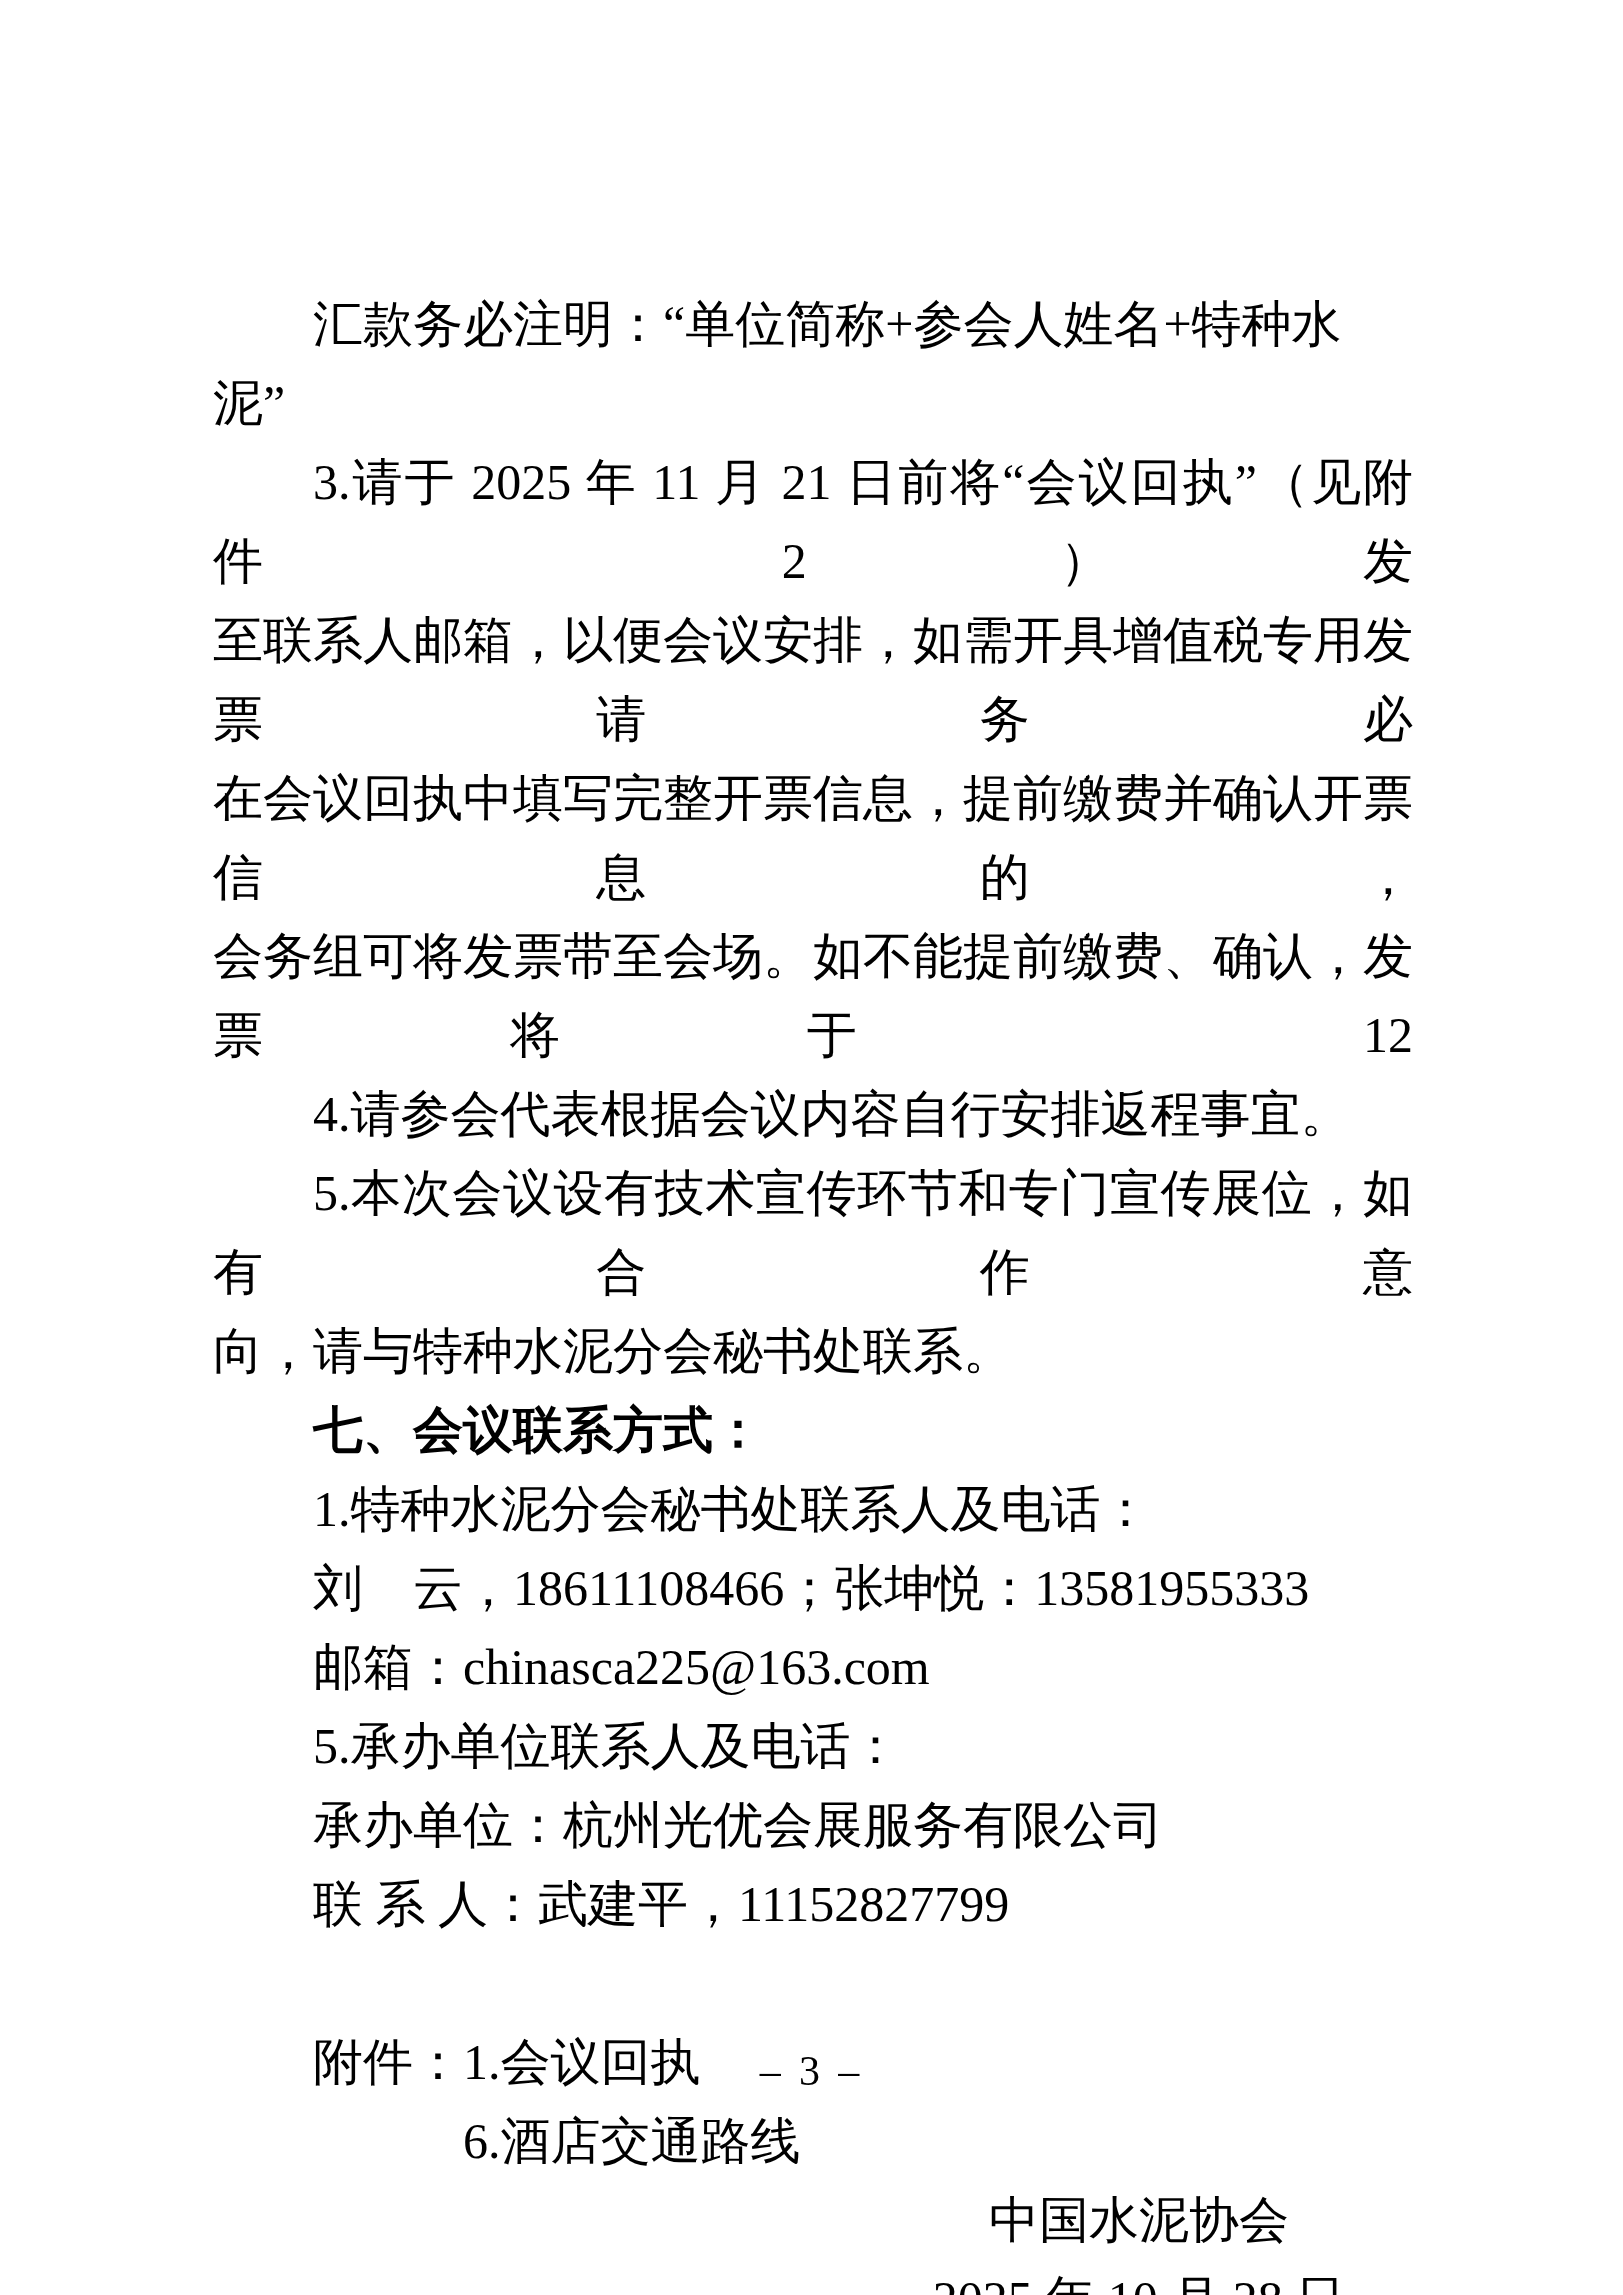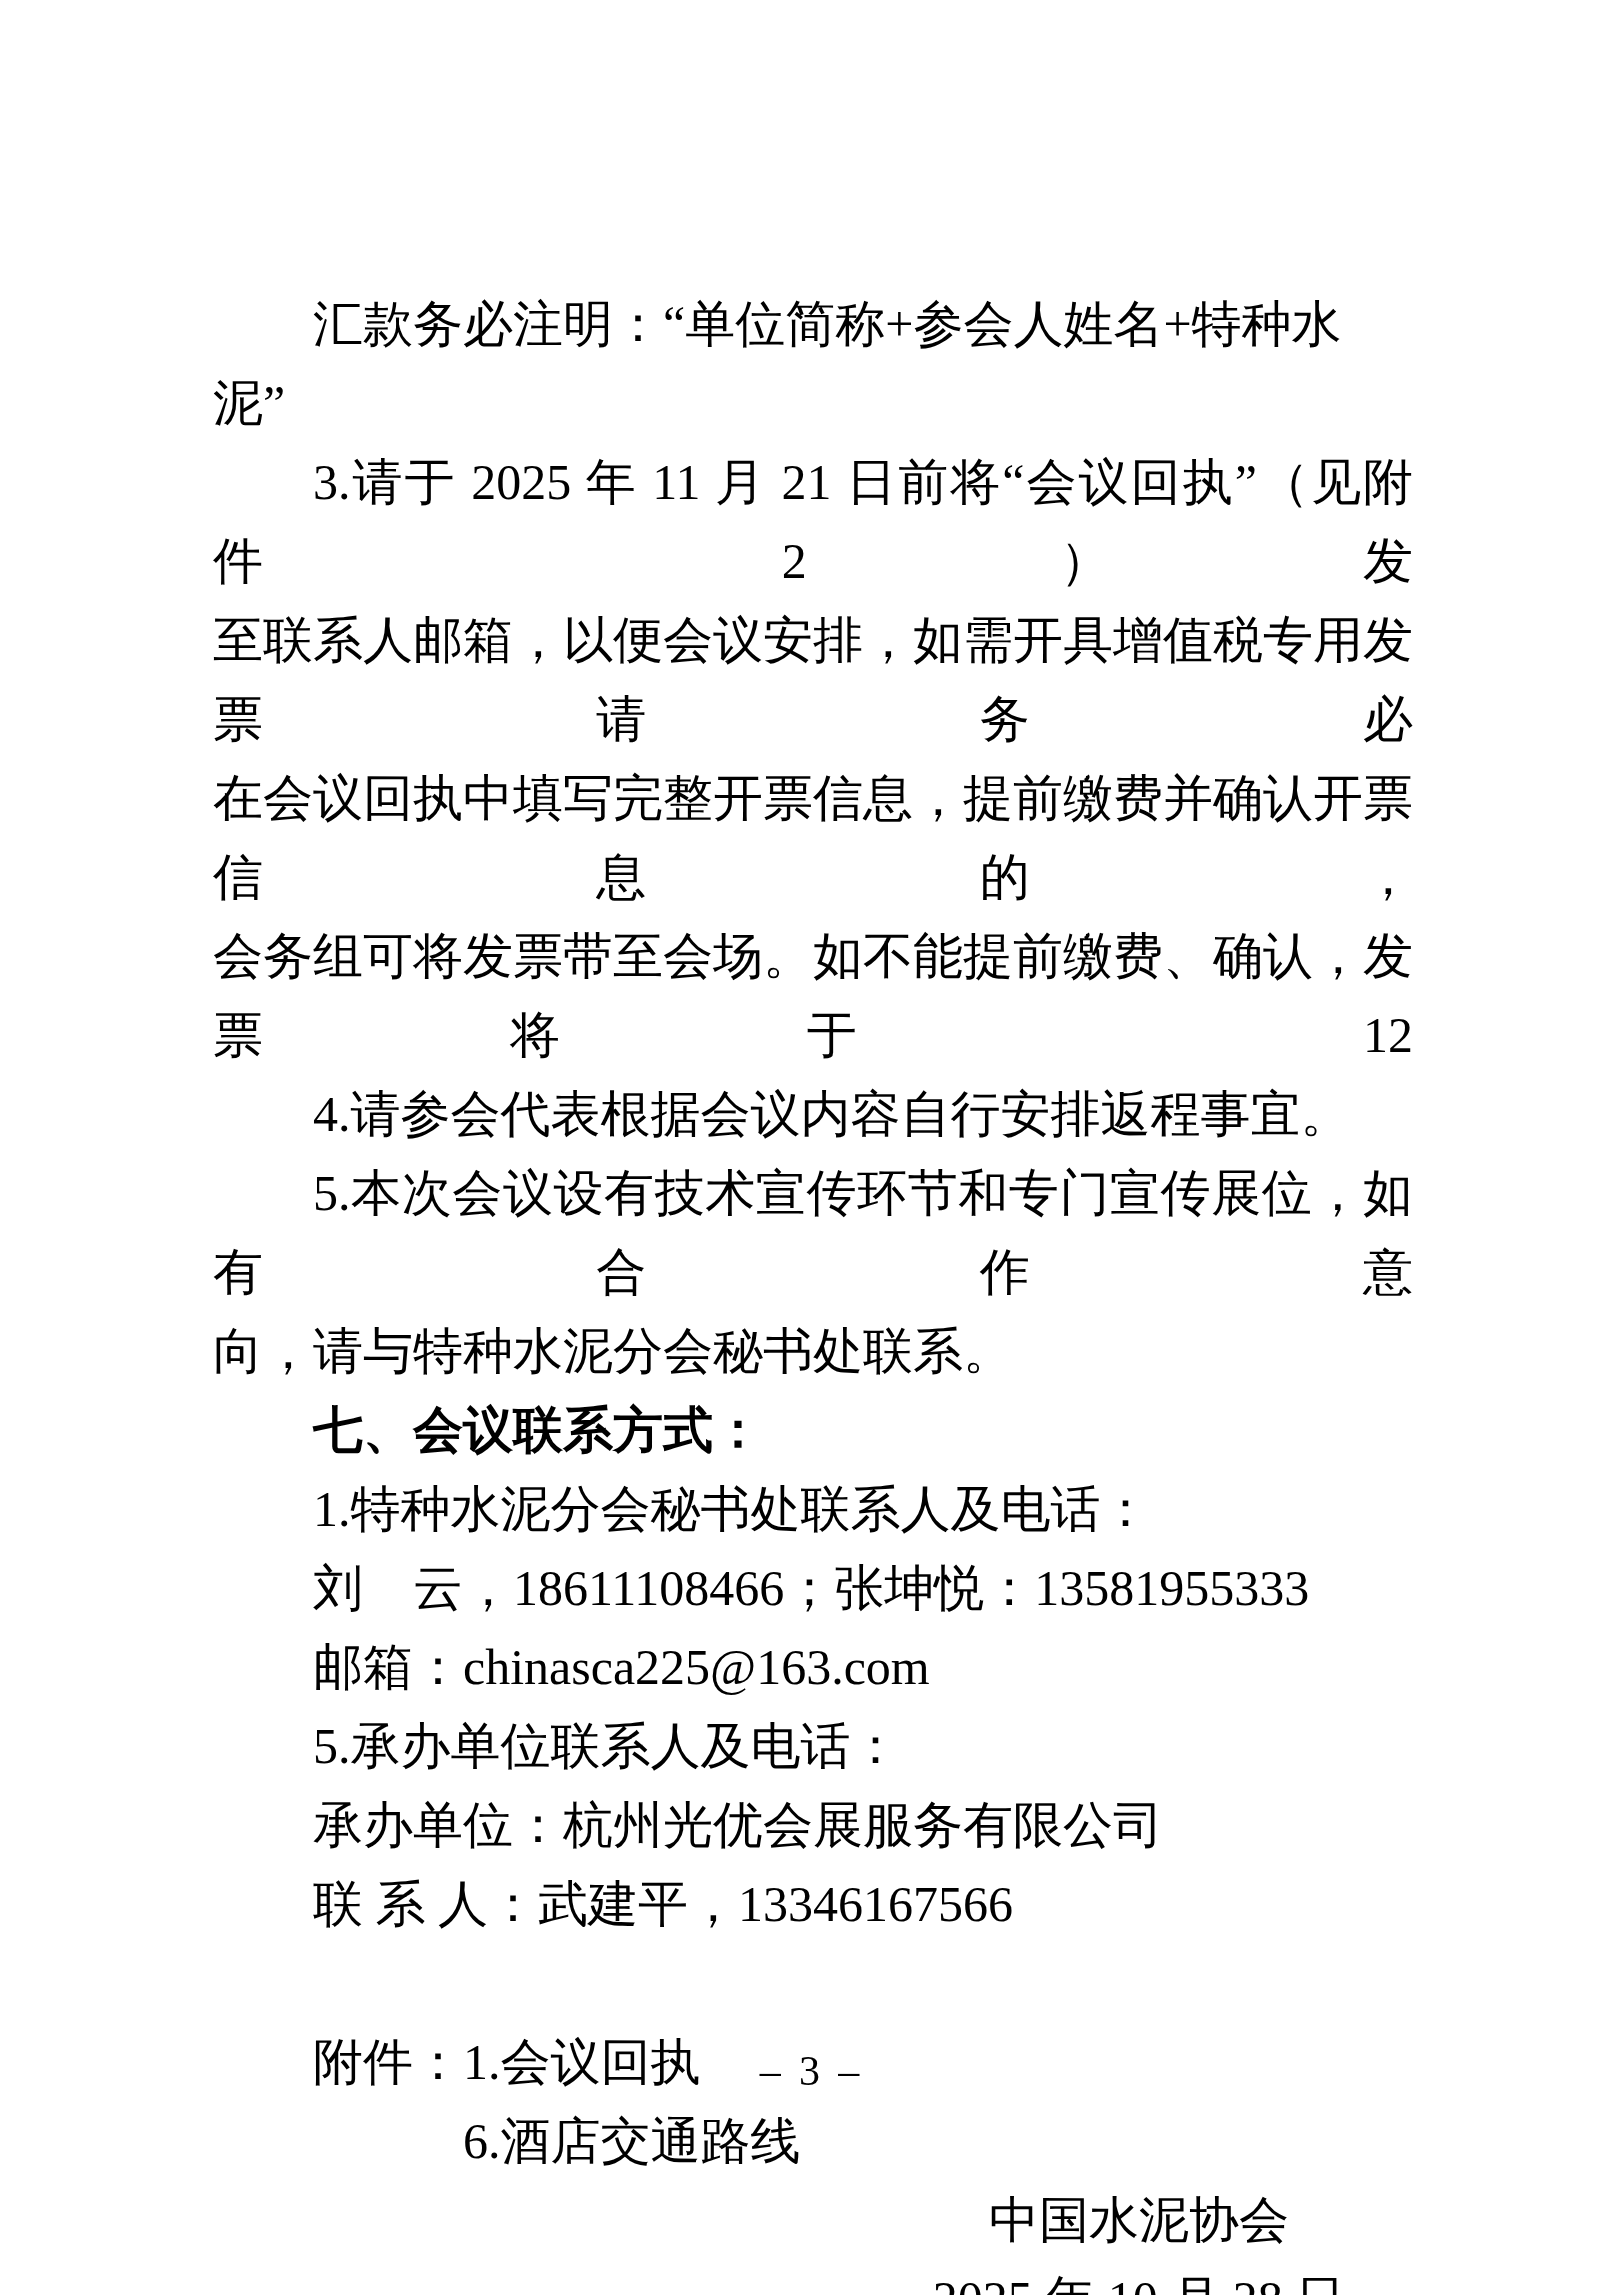--- a/index.html
+++ b/index.html
@@ -74,21 +74,21 @@
       <div class="line para-flush-justify">会务组可将发票带至会场。如不能提前缴费、确认，发票将于 12</div>
       <div class="line para-indent">4.请参会代表根据会议内容自行安排返程事宜。</div>
       <div class="line para-indent-justify">5.本次会议设有技术宣传环节和专门宣传展位，如有合作意</div>
       <div class="line para-flush">向，请与特种水泥分会秘书处联系。</div>
       <div class="line heading">七、会议联系方式：</div>
       <div class="line para-indent">1.特种水泥分会秘书处联系人及电话：</div>
       <div class="line para-indent">刘　云，18611108466；张坤悦：13581955333</div>
       <div class="line para-indent">邮箱：chinasca225@163.com</div>
       <div class="line para-indent">5.承办单位联系人及电话：</div>
       <div class="line para-indent">承办单位：杭州光优会展服务有限公司</div>
-      <div class="line para-indent">联 系 人：武建平，13346167566</div>
+      <div class="line para-indent">联 系 人：武建平，11152827799</div>
       <div class="line blank"></div>
       <div class="line para-indent">附件：1.会议回执</div>
       <div class="line attach-sub">6.酒店交通路线</div>
       <div class="line sign">中国水泥协会</div>
       <div class="line sign">2025 年 10 月 28 日</div>
     </div>
   <div class="page-number">– 3 –</div>
 </div>
 
 

